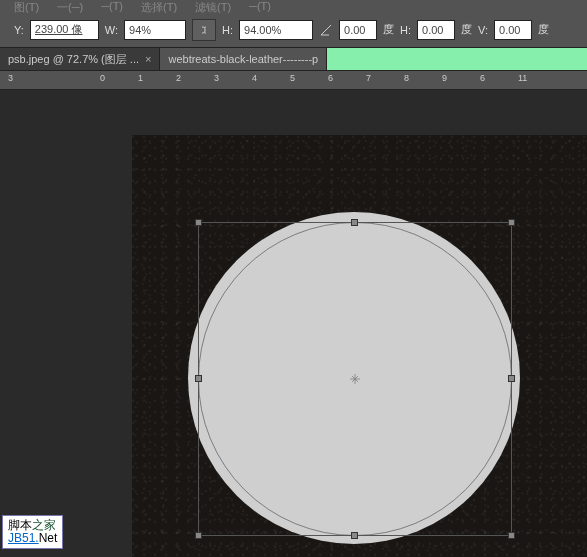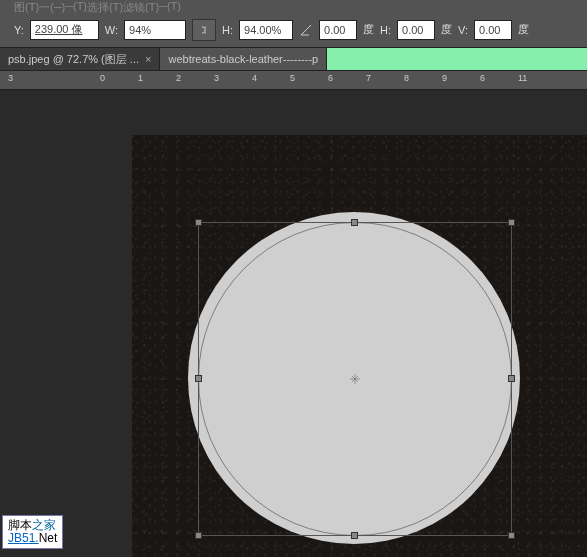--- a/index.html
+++ b/index.html
@@ -12,20 +12,21 @@
   font-size: 11px;
   color: #ddd;
   overflow: hidden;
   position: relative;
 }
 .menubar {
   background: #535353;
   height: 12px;
   display: flex;
   padding-left: 14px;
+  gap: 18px;
   font-size: 11px;
   color: #bbb;
 }
 .menubar span { opacity: 0.5; }
 .options-bar {
   background: #535353;
   height: 35px;
   display: flex;
   align-items: center;
   padding-left: 14px;
@@ -37,21 +38,21 @@
   background: #fff;
   border: 1px solid #222;
   height: 20px;
   font-size: 11px;
   color: #444;
   padding: 0 4px;
   box-sizing: border-box;
 }
 .inp-y { width: 69px; text-decoration: underline; }
 .inp-w { width: 62px; }
-.inp-h { width: 54px; }
+.inp-h { width: 74px; }
 .inp-a { width: 38px; }
 .inp-h2 { width: 38px; }
 .inp-v { width: 38px; }
 .link-btn {
   width: 22px; height: 20px;
   background: #5f5f5f;
   border: 1px solid #333;
   display: flex;
   align-items: center;
   justify-content: center;
@@ -177,21 +178,21 @@
   position: absolute;
   left: 2px;
   bottom: 8px;
   background: #fff;
   color: #000;
   font-size: 12px;
   padding: 3px 5px;
   border: 1px solid #77a;
   line-height: 1.1;
 }
-.watermark .red { color: #0369a1; }
+.watermark .red { color: #14532d; }
 .watermark .blue { color: #06c; text-decoration: underline; }
 </style>
 </head>
 <body>
 
 <div class="menubar">
   <span>图(T)</span>
   <span>一(─)</span>
   <span>─(T)</span>
   <span>选择(T)</span>

